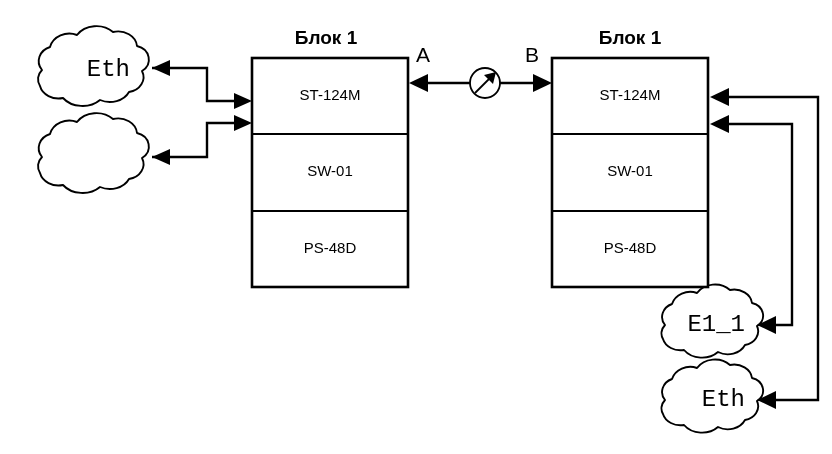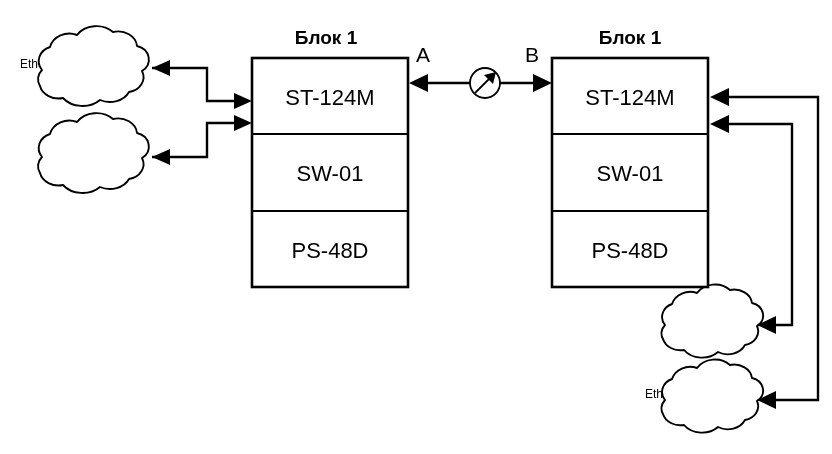--- a/index.html
+++ b/index.html
@@ -65,27 +65,28 @@
     color: #000000;
     white-space: nowrap;
     line-height: 1;
   }
   .block-title {
     font-size: 19px;
     font-weight: bold;
     text-align: center;
   }
   .row-label {
-    font-size: 22px;
+    font-size: 15px;
     text-align: center;
     width: 156px;
   }
   .cloud-label {
-    font-size: 12px;
-    text-align: left;
+    font-size: 24px;
+    text-align: right;
+    font-family: Liberation Mono, monospace;
   }
   .port-label {
     font-size: 21px;
   }
 </style>
 </head>
 <body>
 
 <div id="diagram-root">
 
@@ -218,20 +219,21 @@
 
   <div class="lbl row-label" style="left:552px; top:87px;">ST-124M</div>
 
   <div class="lbl row-label" style="left:552px; top:163px;">SW-01</div>
 
   <div class="lbl row-label" style="left:552px; top:240px;">PS-48D</div>
 
   <div class="lbl cloud-label" style="left:20px; top:58px; width:110px;">Eth</div>
 
 
+  <div class="lbl cloud-label" style="left:645px; top:313px; width:100px;">E1_1</div>
 
   <div class="lbl cloud-label" style="left:645px; top:388px; width:100px;">Eth</div>
 
   <div class="lbl port-label" style="left:416px; top:44px;">A</div>
 
   <div class="lbl port-label" style="left:525px; top:44px;">B</div>
 
 </div>
 
 </body></html>

